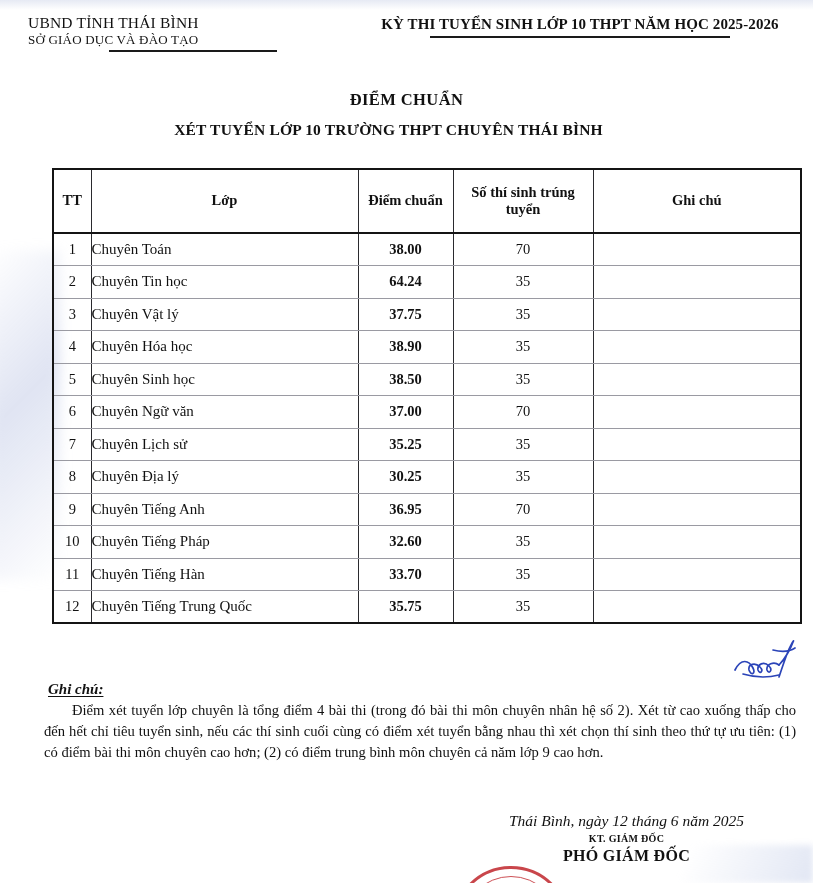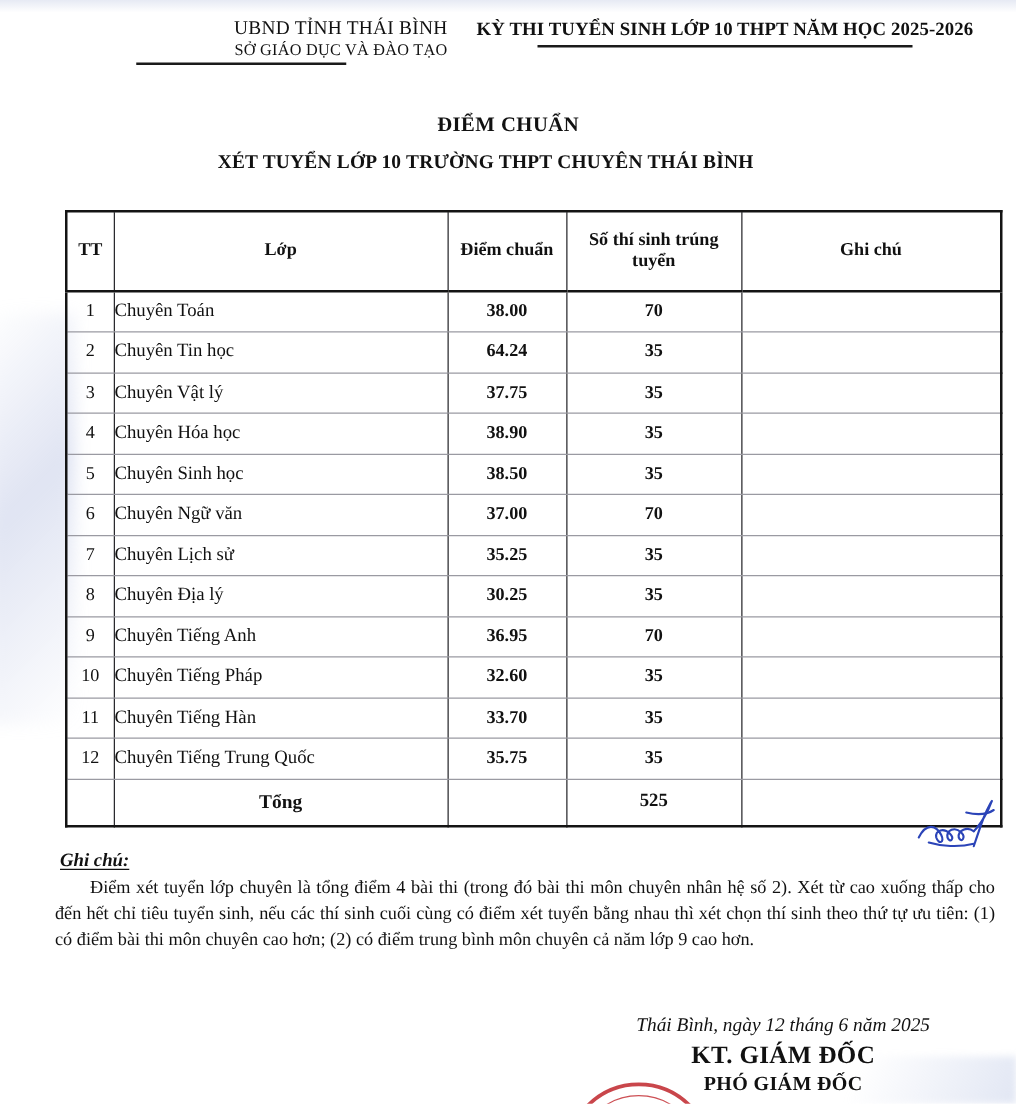--- a/index.html
+++ b/index.html
@@ -43,21 +43,21 @@
   .letterhead {
     position: absolute;
     left: 0; top: 14px;
     width: 813px;
     height: 52px;
   }
   .lh-left {
     position: absolute;
     left: 28px; top: 0;
     width: 330px;
-    text-align: right;
+    text-align: left;
     line-height: 1.18;
   }
   .lh-left .line1 {
     font-size: 15.5px;
     letter-spacing: .2px;
   }
   .lh-left .line2 {
     font-size: 13px;
     font-weight: normal;
     letter-spacing: .2px;
@@ -152,21 +152,21 @@
     line-height: 1.2;
   }
   tbody td {
     height: 32.5px;
     font-size: 15px;
     vertical-align: middle;
   }
   td.c-tt    { text-align: center; font-size: 14.5px; }
   td.c-lop   { text-align: left; padding-left: 7px; margin-left: 28px; }
   td.c-diem  { text-align: center; font-weight: bold; font-size: 14.5px; }
-  td.c-so    { text-align: center; font-weight: bold; font-size: 14.5px; }
+  td.c-so    { text-align: center; font-weight: normal; font-size: 14.5px; }
   td.c-ghi   { text-align: center; }
 
   tr.total-row td { height: 38px; }
   tr.total-row td.c-lop {
     text-align: center;
     font-weight: bold;
     font-size: 15.5px;
     padding-left: 0;
   }
   tr.total-row td.c-so { font-weight: bold; font-size: 15px; }
@@ -205,21 +205,21 @@
     position: absolute;
     left: 440px; top: 812px;
     width: 373px;
     text-align: center;
   }
   .sig-date {
     font-size: 15.5px;
     font-style: italic;
   }
   .sig-role1 {
-    font-size: 20px;
+    font-size: 10px;
     font-weight: bold;
     margin-top: 3px;
     letter-spacing: .3px;
   }
   .sig-role2 {
     font-size: 16px;
     font-weight: bold;
     margin-top: 3px;
     letter-spacing: .3px;
   }
@@ -361,27 +361,20 @@
         <td class="c-so">35</td>
         <td class="c-ghi"></td>
       </tr>
       <tr>
         <td class="c-tt">12</td>
         <td class="c-lop">Chuyên Tiếng Trung Quốc</td>
         <td class="c-diem">35.75</td>
         <td class="c-so">35</td>
         <td class="c-ghi"></td>
       </tr>
-      <tr class="total-row">
-        <td class="c-tt"></td>
-        <td class="c-lop">Tổng</td>
-        <td class="c-diem"></td>
-        <td class="c-so">525</td>
-        <td class="c-ghi"></td>
-      </tr>
     </tbody>
   </table>
 </div>
 
 <svg class="sig-scribble" viewBox="0 0 80 46">
   <g fill="none" stroke="#2b44b8" stroke-width="1.7" stroke-linecap="round">
     <path d="M6 32 C12 20, 20 22, 24 30 C27 36, 22 38, 20 32 C19 26, 26 24, 31 29 C35 33, 31 37, 29 32 C28 26, 35 23, 40 28 C44 32, 40 37, 38 32 C37 26, 45 23, 50 27"></path>
     <path d="M50 27 C56 21, 62 10, 64 4 C66 0, 62 6, 58 16 C55 24, 52 33, 50 39"></path>
     <path d="M14 36 C24 39, 38 40, 50 37"></path>
     <path d="M44 12 C52 14, 60 14, 66 10"></path>

